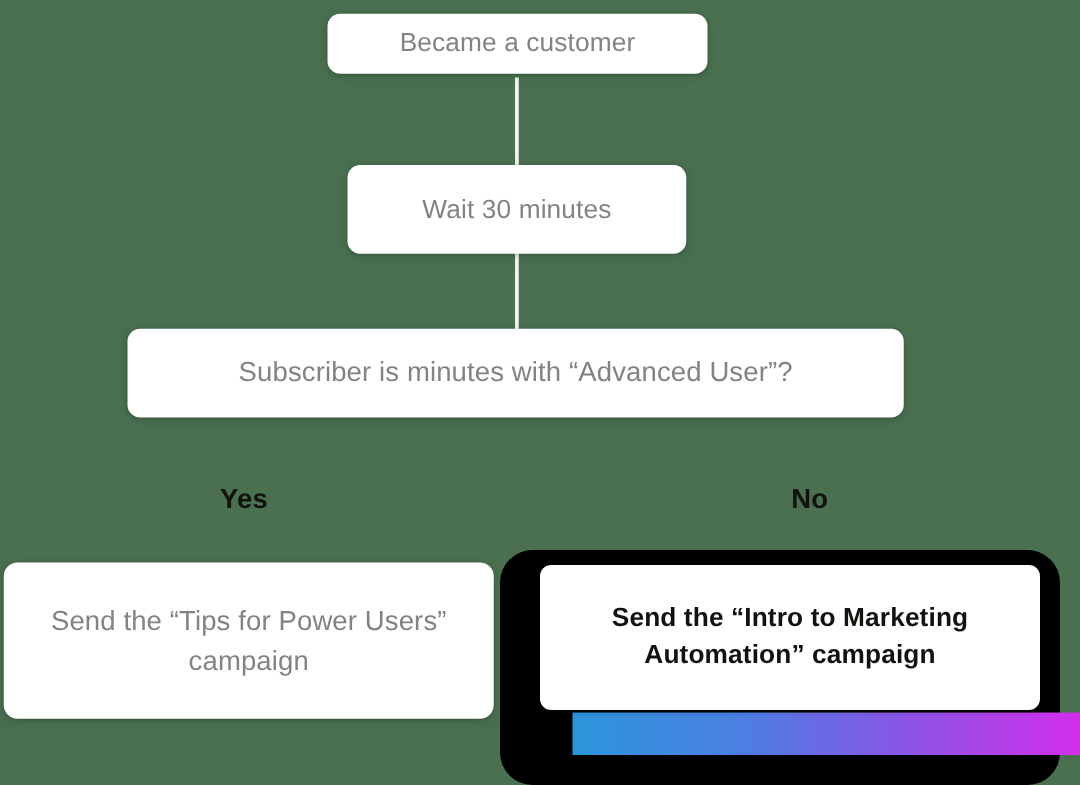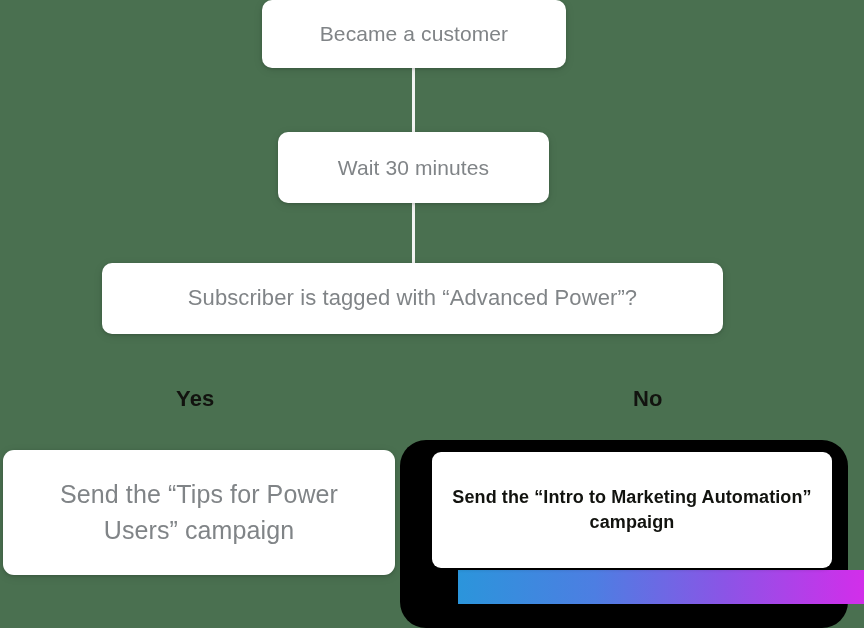--- a/index.html
+++ b/index.html
@@ -47,21 +47,21 @@
   .node-label {
     color: #808487;
     font-size: 21px;
     line-height: 1.30;
     letter-spacing: 0.1px;
     font-weight: 400;
     padding: 0 18px;
   }
 
   #node-became-customer {
-    left: 262px; top: 0; width: 304px; height: 68px;
+    left: 262px; top: 11px; width: 304px; height: 48px;
   }
   #node-wait {
     left: 278px; top: 132px; width: 271px; height: 71px; text-align: right;
   }
   #node-condition {
     left: 102px; top: 263px; width: 621px; height: 71px;
   }
   #node-condition .node-label { font-size: 22px; }
 
   
@@ -75,21 +75,21 @@
   }
   #branch-label-yes { left: 176px; top: 386px; }
   #branch-label-no  { left: 633px; top: 386px; }
 
   
   #node-outcome-yes {
     left: 3px; top: 450px; width: 392px; height: 125px;
     border-radius: 11px;
   }
   #node-outcome-yes .node-label {
-    font-size: 25px;
+    font-size: 22px;
     line-height: 1.42;
   }
 
   
   #outcome-no-group {
     position: absolute;
     left: 398px; top: 436px;
     width: 466px; height: 192px;
     z-index: 4;
   }
@@ -115,21 +115,21 @@
     border-radius: 9px;
     box-shadow: 0 1px 4px rgba(0,0,0,0.20);
     display: flex;
     align-items: center;
     justify-content: center;
     text-align: center;
     box-sizing: border-box;
   }
   #node-outcome-no .node-label {
     color: #12130f;
-    font-size: 18px;
+    font-size: 21px;
     font-weight: 700;
     line-height: 1.38;
     padding: 0 10px;
   }
 </style>
 </head>
 <body>
 
 <div id="canvas">
 
@@ -138,21 +138,21 @@
 
   <div class="node" id="node-became-customer">
     <span class="node-label">Became a customer</span>
   </div>
 
   <div class="node" id="node-wait">
     <span class="node-label">Wait 30 minutes</span>
   </div>
 
   <div class="node" id="node-condition">
-    <span class="node-label">Subscriber is tagged with “Advanced Power”?</span>
+    <span class="node-label">Subscriber is minutes with “Advanced User”?</span>
   </div>
 
   <div class="branch-label" id="branch-label-yes">Yes</div>
   <div class="branch-label" id="branch-label-no">No</div>
 
   <div class="node" id="node-outcome-yes">
     <span class="node-label">Send the “Tips for Power Users” campaign</span>
   </div>
 
   <div id="outcome-no-group">

